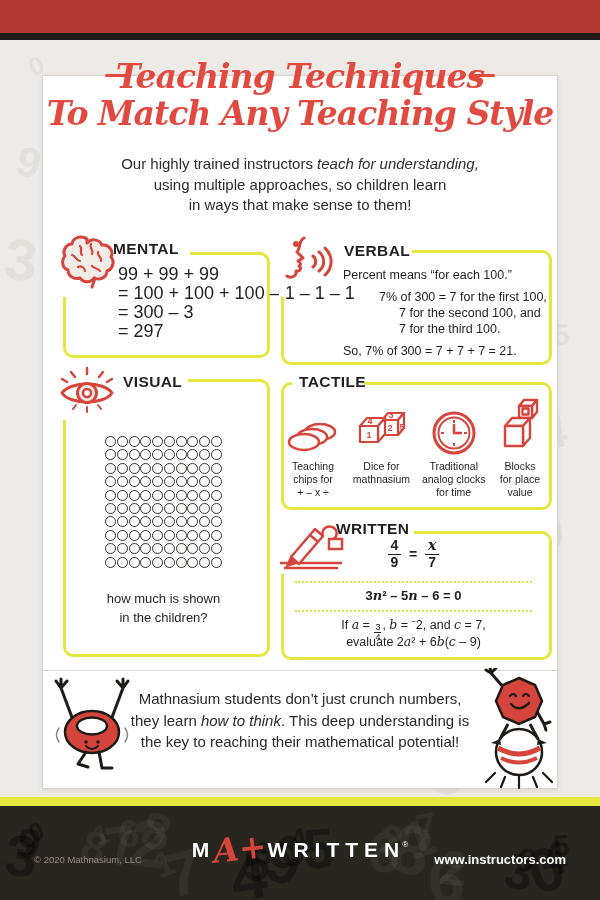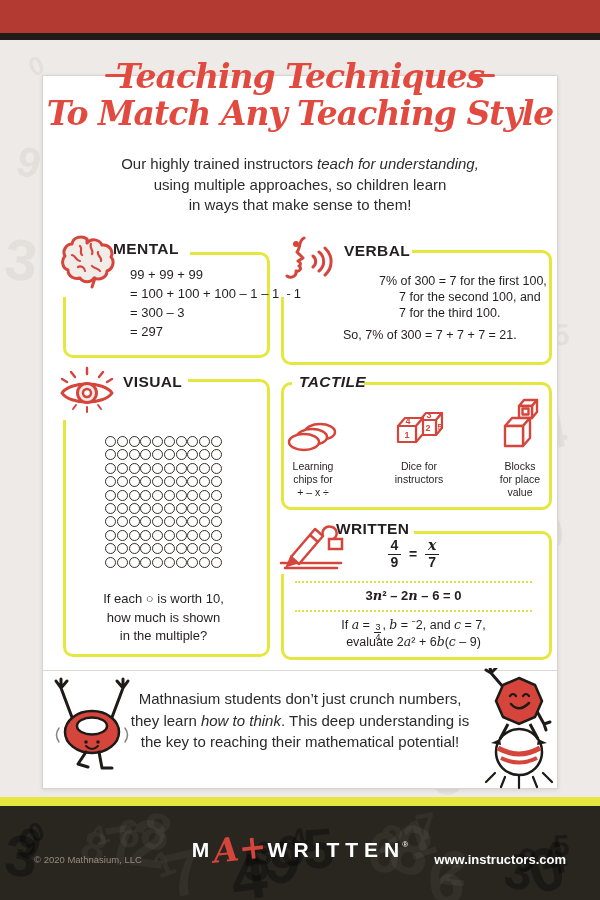--- a/index.html
+++ b/index.html
@@ -34,26 +34,26 @@
   .verbal-box{left:238px;top:174px;width:265px;height:109px;}
   .verbal-box .et{width:132px;} .verbal-box .el{height:48px;}
   .visual-box{left:20px;top:303px;width:201px;height:272px;}
   .visual-box .et{width:126px;} .visual-box .el{height:42px;}
   .tactile-box{left:238px;top:306px;width:265px;height:122px;}
   .tactile-box .et{left:8px;width:72px;}
   .written-box{left:238px;top:455px;width:265px;height:123px;}
   .written-box .et{width:134px;} .written-box .el{height:44px;}
   .sec-title{position:absolute;font-size:15.5px;font-weight:bold;letter-spacing:.4px;color:#231f20;z-index:3;}
   .t-mental{left:70px;top:164px;} .t-verbal{left:301px;top:166px;}
-  .t-visual{left:80px;top:297px;text-align:right;} .t-tactile{left:256px;top:297px;font-style:italic;} .t-written{left:293px;top:444px;}
+  .t-visual{left:80px;top:297px;text-align:right;} .t-tactile{left:256px;top:297px;} .t-written{left:293px;top:444px;}
   .sec-icon{position:absolute;z-index:3;}
   .i-brain{left:14px;top:156px;} .i-verbal{left:234px;top:157px;}
   .i-eye{left:14px;top:290px;} .i-pencil{left:234px;top:435px;}
   
-  .mental-math{position:absolute;left:87px;top:189px;font-size:13px;line-height:19px;}
+  .mental-math{position:absolute;left:75px;top:189px;font-size:18px;line-height:19px;}
   
   .verbal-text{position:absolute;left:300px;top:191px;width:205px;font-size:12.5px;line-height:16px;}
   .v2{margin-top:6px;margin-left:36px;} .v3{padding-left:56px;} .v5{margin-top:6px;}
   
   .dots{position:absolute;left:20px;top:360px;width:201px;text-align:center;}
   .dot-row{height:13.4px;line-height:0;}
   .dot{display:inline-block;width:9px;height:9px;border:1.6px solid #33302c;border-radius:50%;margin:0 .4px;}
   .v-caption{position:absolute;left:20px;top:514px;width:201px;text-align:center;
              font-size:13px;line-height:18.5px;}
   
@@ -167,20 +167,21 @@
     <i class="er et"></i>
       <i class="er el"></i>
   </div>
   <svg class="sec-icon i-verbal" width="62" height="56" viewBox="0 0 62 56">
     <circle cx="19" cy="11" r="3" fill="#d6453c"></circle>
     <path d="M27 5c-6 3-3 10-7 14l6 6-5 3c3 1 3 4 1 5 3 2 1 6-3 5 1 5-5 8-9 5" fill="none" stroke="#d6453c" stroke-width="3" stroke-linecap="round" stroke-linejoin="round"></path>
     <path d="M36 23a7 7 0 0 1 0 11M42 19a12 12 0 0 1 0 19M48 15a18 18 0 0 1 0 27" fill="none" stroke="#d6453c" stroke-width="3" stroke-linecap="round"></path>
   </svg>
   <div class="sec-title t-verbal">VERBAL</div>
   <div class="verbal-text">
+    <div class="v1">Percent means “for each 100.”</div>
     <div class="v2">7% of 300 = 7 for the first 100,</div>
     <div class="v3">7 for the second 100, and</div>
     <div class="v3">7 for the third 100.</div>
     <div class="v5">So, 7% of 300 = 7 + 7 + 7 = 21.</div>
   </div>
 
   <div class="sec-box visual-box">
     <i class="er et"></i>
       <i class="er el"></i>
   </div>
@@ -198,40 +199,39 @@
       <div class="dot-row"><span class="dot"></span><span class="dot"></span><span class="dot"></span><span class="dot"></span><span class="dot"></span><span class="dot"></span><span class="dot"></span><span class="dot"></span><span class="dot"></span><span class="dot"></span></div>
       <div class="dot-row"><span class="dot"></span><span class="dot"></span><span class="dot"></span><span class="dot"></span><span class="dot"></span><span class="dot"></span><span class="dot"></span><span class="dot"></span><span class="dot"></span><span class="dot"></span></div>
       <div class="dot-row"><span class="dot"></span><span class="dot"></span><span class="dot"></span><span class="dot"></span><span class="dot"></span><span class="dot"></span><span class="dot"></span><span class="dot"></span><span class="dot"></span><span class="dot"></span></div>
       <div class="dot-row"><span class="dot"></span><span class="dot"></span><span class="dot"></span><span class="dot"></span><span class="dot"></span><span class="dot"></span><span class="dot"></span><span class="dot"></span><span class="dot"></span><span class="dot"></span></div>
       <div class="dot-row"><span class="dot"></span><span class="dot"></span><span class="dot"></span><span class="dot"></span><span class="dot"></span><span class="dot"></span><span class="dot"></span><span class="dot"></span><span class="dot"></span><span class="dot"></span></div>
       <div class="dot-row"><span class="dot"></span><span class="dot"></span><span class="dot"></span><span class="dot"></span><span class="dot"></span><span class="dot"></span><span class="dot"></span><span class="dot"></span><span class="dot"></span><span class="dot"></span></div>
       <div class="dot-row"><span class="dot"></span><span class="dot"></span><span class="dot"></span><span class="dot"></span><span class="dot"></span><span class="dot"></span><span class="dot"></span><span class="dot"></span><span class="dot"></span><span class="dot"></span></div>
       <div class="dot-row"><span class="dot"></span><span class="dot"></span><span class="dot"></span><span class="dot"></span><span class="dot"></span><span class="dot"></span><span class="dot"></span><span class="dot"></span><span class="dot"></span><span class="dot"></span></div>
     </div>
   <div class="v-caption">
-      <div>If each ○ is worth 10,</div>
       <div>how much is shown</div>
-      <div>in the multiple?</div>
+      <div>in the children?</div>
     </div>
 
   <div class="sec-box tactile-box">
     <i class="er et"></i>
   </div>
   <div class="sec-title t-tactile">TACTILE</div>
   <div class="t-items">
     <div class="t-item">
       <div class="t-ic">
         <svg width="56" height="44" viewBox="0 0 56 44">
           <ellipse cx="35" cy="20" rx="15" ry="8" fill="#fff" stroke="#d6453c" stroke-width="2.5"></ellipse>
           <ellipse cx="27" cy="25" rx="15" ry="8" fill="#fff" stroke="#d6453c" stroke-width="2.5"></ellipse>
           <ellipse cx="19" cy="30" rx="15" ry="8" fill="#fff" stroke="#d6453c" stroke-width="2.5"></ellipse>
         </svg>
       </div>
       <div class="t-lab">
-          <div>Learning</div>
+          <div>Teaching</div>
           <div>chips for</div>
           <div>+ – x ÷</div>
         </div>
     </div>
     <div class="t-item">
       <div class="t-ic">
         <svg width="58" height="52" viewBox="0 0 58 52" font-family="Liberation Sans, sans-serif" font-weight="bold" font-size="9">
           <g stroke="#d6453c" stroke-width="2.2" fill="#fff" stroke-linejoin="round">
             <path d="M30 16l6-7h16l-6 7z"></path>
               <path d="M46 16l6-7v15l-6 7z"></path>
@@ -242,21 +242,36 @@
           </g>
           <text x="39" y="14" fill="#d6453c" text-anchor="middle">3</text>
           <text x="38" y="27" fill="#d6453c" text-anchor="middle">2</text>
           <text x="50" y="26" fill="#d6453c" text-anchor="middle">5</text>
           <text x="18" y="20" fill="#d6453c" text-anchor="middle">4</text>
           <text x="17" y="34" fill="#d6453c" text-anchor="middle">1</text>
         </svg>
       </div>
       <div class="t-lab">
           <div>Dice for</div>
-          <div>instructors</div>
+          <div>mathnasium</div>
+        </div>
+    </div>
+    <div class="t-item">
+      <div class="t-ic">
+        <svg width="46" height="46" viewBox="0 0 46 46">
+          <circle cx="23" cy="23" r="20" fill="#fff" stroke="#d6453c" stroke-width="3"></circle>
+          <circle cx="23" cy="23" r="15.5" fill="none" stroke="#d6453c" stroke-width="2"></circle>
+          <path d="M23 10v3M23 33v3M10 23h3M33 23h3" stroke="#d6453c" stroke-width="2"></path>
+          <path d="M23 15v8h7" fill="none" stroke="#d6453c" stroke-width="2.5" stroke-linecap="round" stroke-linejoin="round"></path>
+        </svg>
+      </div>
+      <div class="t-lab">
+          <div>Traditional</div>
+          <div>analog clocks</div>
+          <div>for time</div>
         </div>
     </div>
     <div class="t-item">
       <div class="t-ic">
         <svg width="46" height="58" viewBox="0 0 46 58">
           <g stroke="#d6453c" stroke-width="2.4" fill="#fff" stroke-linejoin="round">
             <path d="M22 8l5-6h13l-5 6z"></path>
               <path d="M35 8l5-6v12l-5 6z"></path>
               <rect x="22" y="8" width="13" height="12"></rect>
             <rect x="25.5" y="10.5" width="6" height="6"></rect>
@@ -283,21 +298,21 @@
     <path d="M14 46L38 18l8 7-24 28z" fill="#fff" stroke="#d6453c" stroke-width="2.5" stroke-linejoin="round"></path>
     <path d="M14 46l-4 9 9-3z" fill="#d6453c" stroke="#d6453c" stroke-width="2"></path>
     <path d="M33 24l8 7" stroke="#d6453c" stroke-width="2.5"></path>
     <path d="M46 25c-2-6 3-11 9-9 6 2 6 10 1 12" fill="#fff" stroke="#d6453c" stroke-width="2.5" stroke-linecap="round"></path>
     <rect x="52" y="28" width="13" height="10" fill="#fff" stroke="#d6453c" stroke-width="2.5"></rect>
   </svg>
   <div class="sec-title t-written">WRITTEN</div>
   <div class="written-wrap">
     <div class="weq weq1"><span class="bfrac"><span class="fn">4</span><span class="fd">9</span></span><span>  =  </span><span class="bfrac"><span class="fn it">x</span><span class="fd">7</span></span></div>
     <div class="wdot wd1"></div>
-    <div class="weq weq2"><span>3</span><span class="it">n</span><span>² – 2</span><span class="it">n</span><span> – 6 = 0</span></div>
+    <div class="weq weq2"><span>3</span><span class="it">n</span><span>² – 5</span><span class="it">n</span><span> – 6 = 0</span></div>
     <div class="wdot wd2"></div>
     <div class="weq weq3"><span>If </span><span class="it">a</span><span> = </span><span class="sfrac">
           <span class="fn">3</span>
           <span class="fd">4</span>
         </span><span>, </span><span class="it">b</span><span> = ⁻2, and </span><span class="it">c</span><span> = 7,</span></div>
     <div class="weq weq4"><span>evaluate 2</span><span class="it">a</span><span>² + 6</span><span class="it">b</span><span>(</span><span class="it">c</span><span> – 9)</span></div>
   </div>
 
   <div class="divider"></div>
 

